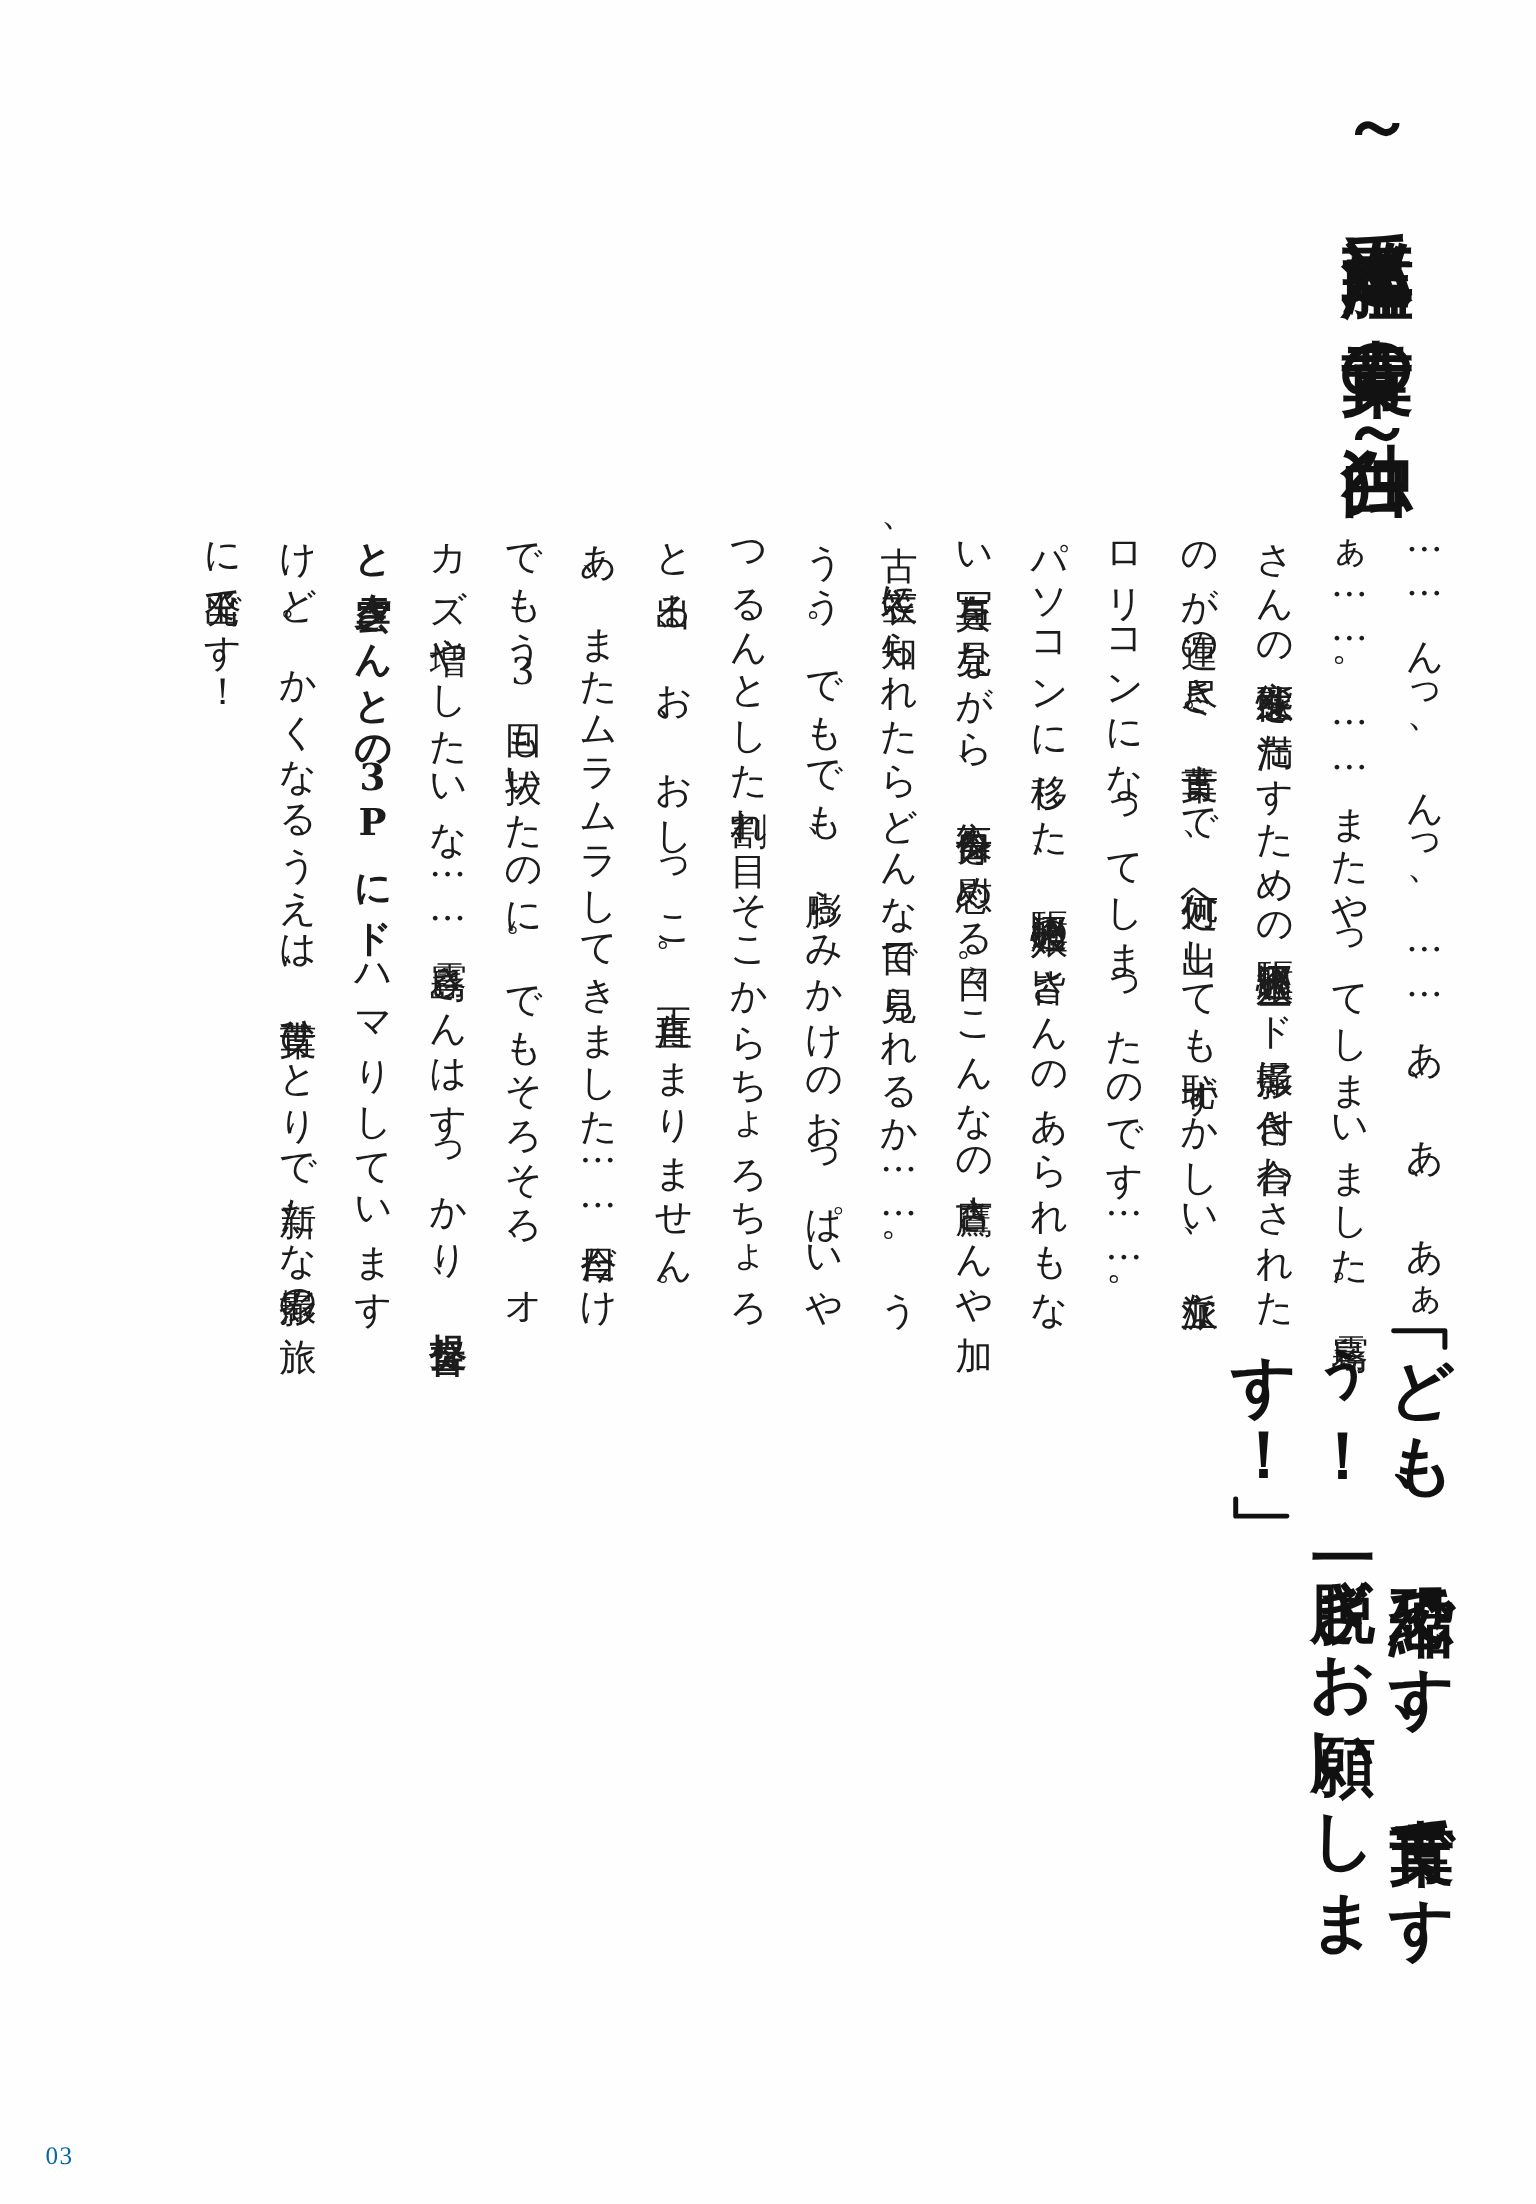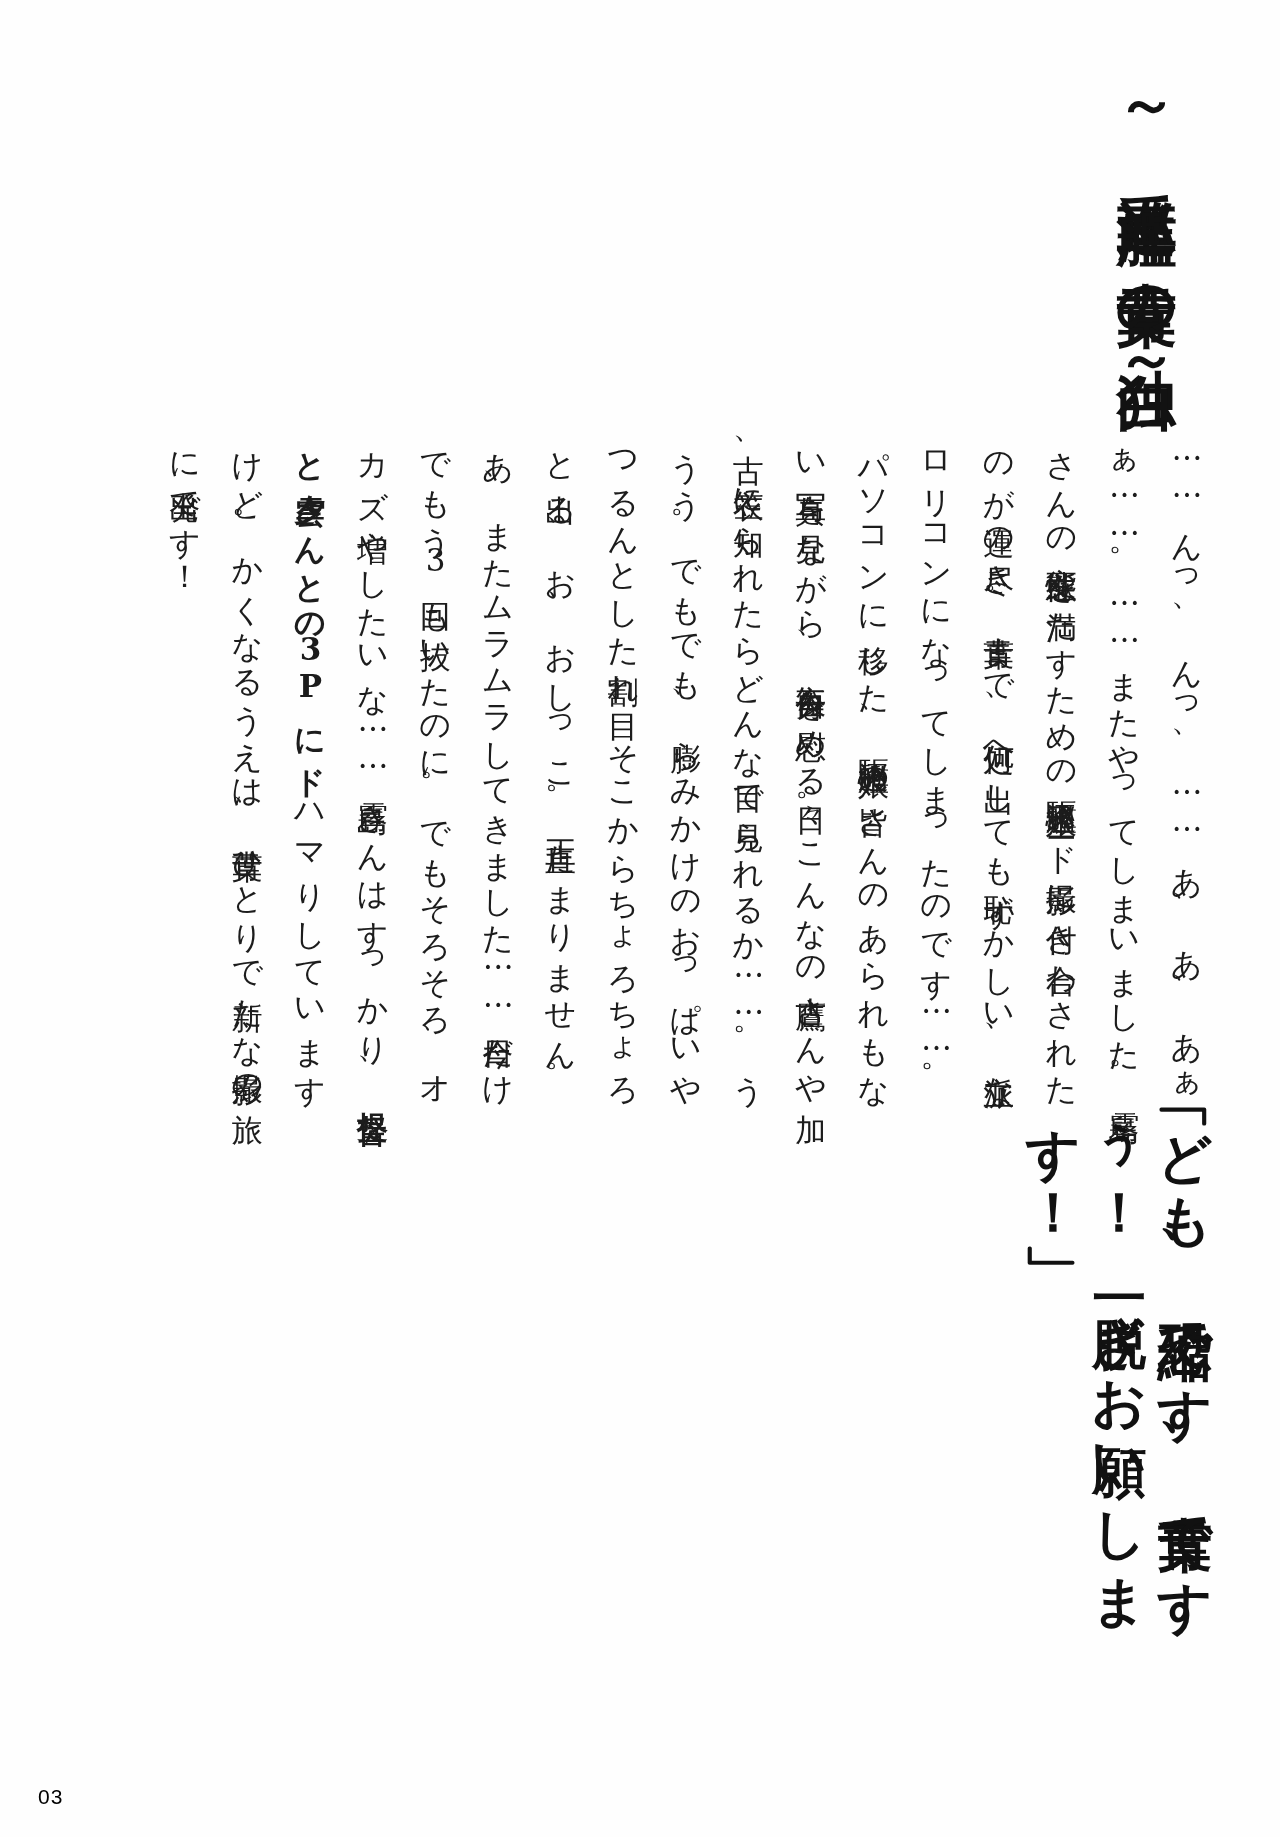--- a/index.html
+++ b/index.html
@@ -75,23 +75,23 @@
     height: 1420px;
     margin-left: 34px;
     color: #111111;
     font-family: "DejaVu Serif", "Liberation Serif", serif;
   }
   .page-number {
     position: absolute;
     left: 38px;
     bottom: 28px;
     font-size: 21px;
-    color: #000000;
+    color: #0369a1;
     letter-spacing: 1px;
-    font-family: Liberation Sans, sans-serif;
+    font-family: Liberation Serif, serif;
   }
 </style>
 </head>
 <body>
 
 <div class="page">
 
   <div class="vtext">
 
     <h1 class="title">～重巡洋艦　青葉の独白～</h1>

